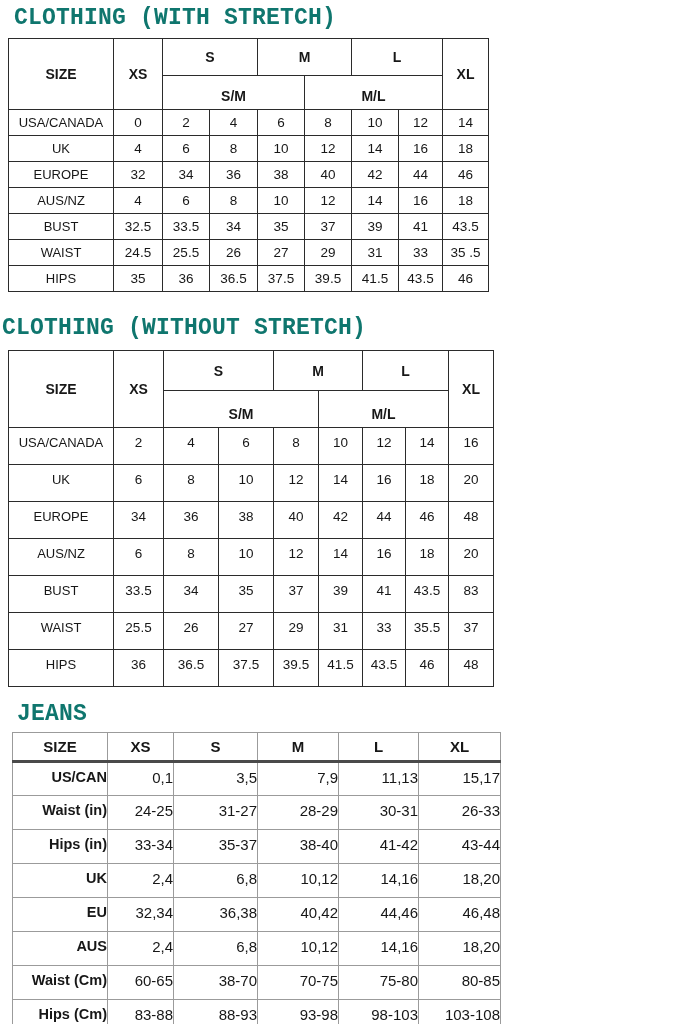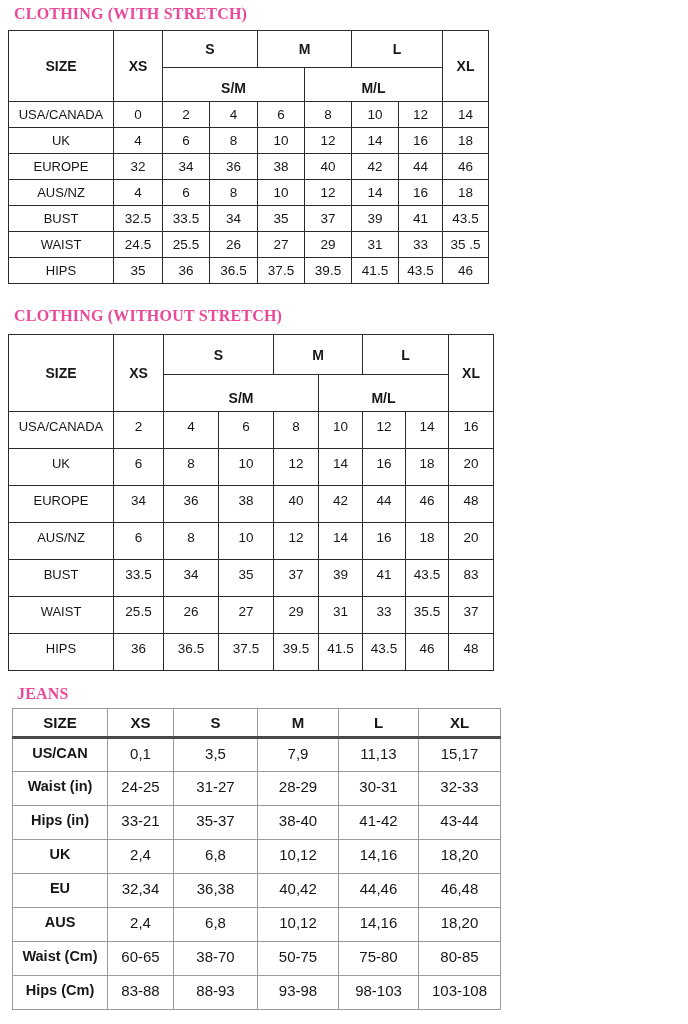--- a/index.html
+++ b/index.html
@@ -7,28 +7,28 @@
   body {
     width: 688px; height: 1024px;
     background: #ffffff;
     color: #171717;
     font-family: "Liberation Sans", sans-serif;
     overflow: hidden;
   }
   .page { width: 688px; height: 1024px; }
 
   .title {
-    font-family: Liberation Serif, serif;
+    font-family: Liberation Mono, monospace;
     font-weight: bold;
-    font-size: 16px;
+    font-size: 23px;
     letter-spacing: 0.2px;
-    color: #ec4899;
+    color: #0f766e;
   }
   .t1 { margin: 5px 0 7px 14px; }
-  .t2 { margin: 23px 0 9px 14px; }
+  .t2 { margin: 23px 0 9px 2px; }
   .t3 { margin: 14px 11px 5px 17px; }
 
   table { border-collapse: collapse; table-layout: fixed; }
 
   
   .clothing { margin-left: 8px; }
   .clothing th, .clothing td {
     border: 1.5px solid #2b2b2b;
     text-align: center;
     padding: 0;
@@ -52,21 +52,21 @@
     border: 1px solid #9b9b9b;
     text-align: center;
     padding: 0;
     font-size: 15px;
   }
   .jeanstbl thead th {
     font-weight: bold;
     height: 29px;
     border-bottom: 3px solid #4a4a4a;
   }
-  .jeanstbl tbody td { height: 34px; vertical-align: top; padding-top: 6px; }
+  .jeanstbl tbody td { height: 34px; vertical-align: top; padding-top: 6px; text-align: right; }
   .jeanstbl td.rlabel { font-weight: bold; font-size: 14.5px; }
 </style>
 </head>
 <body>
 
 <div class="page">
 
   <h2 class="title t1">CLOTHING (WITH STRETCH)</h2>
 
   <table class="clothing cws">
@@ -314,25 +314,25 @@
           <td>7,9</td>
           <td>11,13</td>
           <td>15,17</td>
         </tr>
         <tr>
           <td class="rlabel">Waist (in)</td>
           <td>24-25</td>
           <td>31-27</td>
           <td>28-29</td>
           <td>30-31</td>
-          <td>32-33</td>
+          <td>26-33</td>
         </tr>
         <tr>
           <td class="rlabel">Hips (in)</td>
-          <td>33-21</td>
+          <td>33-34</td>
           <td>35-37</td>
           <td>38-40</td>
           <td>41-42</td>
           <td>43-44</td>
         </tr>
         <tr>
           <td class="rlabel">UK</td>
           <td>2,4</td>
           <td>6,8</td>
           <td>10,12</td>
@@ -352,21 +352,21 @@
           <td>2,4</td>
           <td>6,8</td>
           <td>10,12</td>
           <td>14,16</td>
           <td>18,20</td>
         </tr>
         <tr>
           <td class="rlabel">Waist (Cm)</td>
           <td>60-65</td>
           <td>38-70</td>
-          <td>50-75</td>
+          <td>70-75</td>
           <td>75-80</td>
           <td>80-85</td>
         </tr>
         <tr>
           <td class="rlabel">Hips (Cm)</td>
           <td>83-88</td>
           <td>88-93</td>
           <td>93-98</td>
           <td>98-103</td>
           <td>103-108</td>

